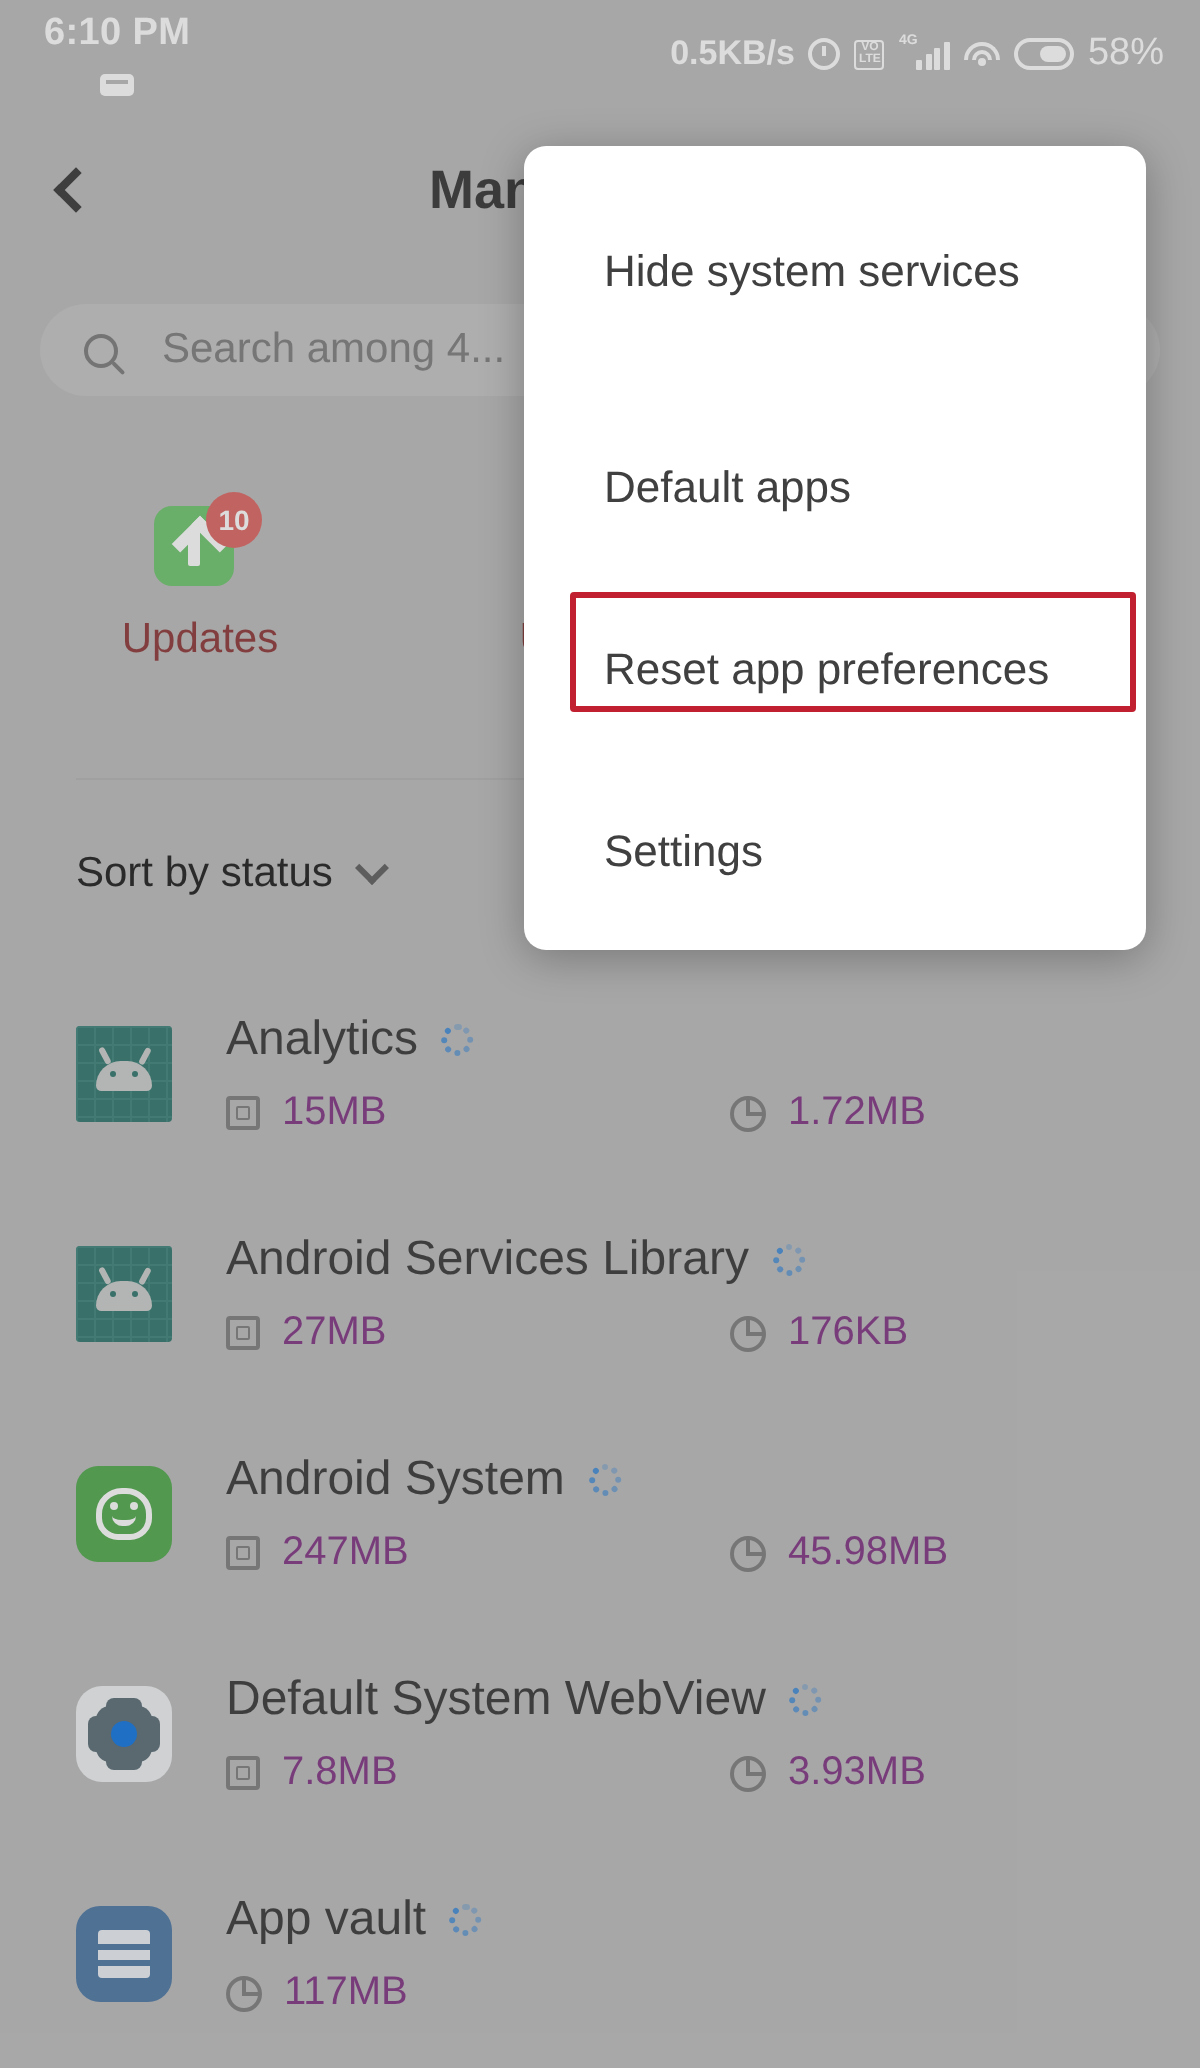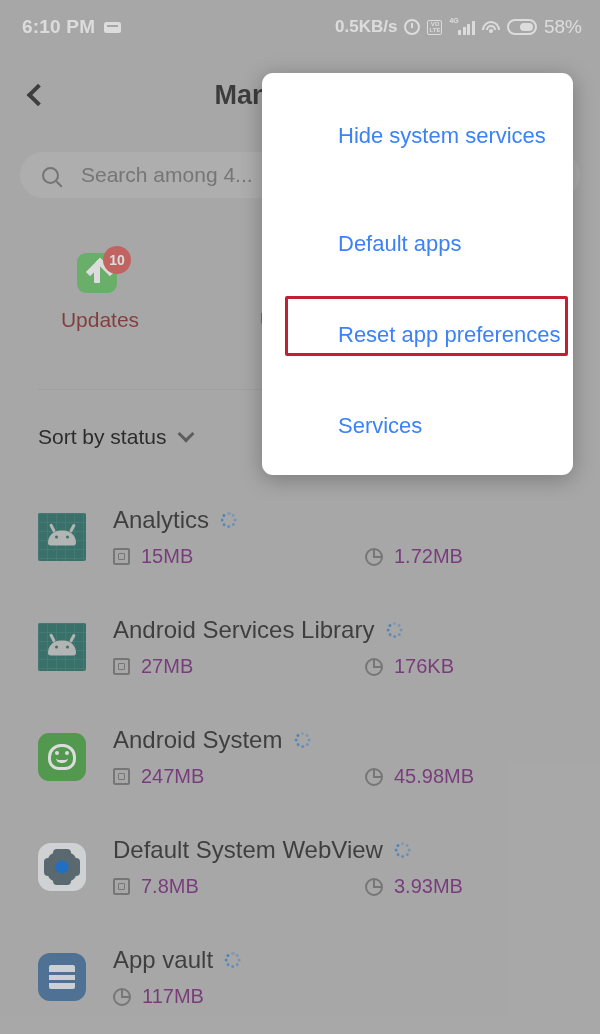--- a/index.html
+++ b/index.html
@@ -18,21 +18,21 @@
     background:#b4b4b4;
   }
 
   
   #status-bar {
     position:absolute; left:0; top:0; width:600px; height:54px;
     display:flex; align-items:center; justify-content:space-between;
     padding:0 18px 0 22px;
     color:#ffffff;
   }
-  #status-left { display:flex; align-items:center; gap:9px; }
+  #status-left { display:flex; align-items:center; gap:9px;flex-direction:column; }
   #clock { font-size:19px; font-weight:bold; letter-spacing:.2px; }
   .sb-ico { display:inline-block; }
   #msg-icon {
     width:17px; height:11px; background:#fff; border-radius:2.5px;
     position:relative;
   }
   #msg-icon:after{
     content:""; position:absolute; left:3px; top:3px; width:11px; height:2px;
     background:#b4b4b4;
   }
@@ -157,21 +157,21 @@
   #dim-overlay { position:absolute; inset:0; background:rgba(140,140,140,.30); pointer-events:none; }
 
   
   #popup-menu {
     position:absolute; left:262px; top:73px; width:311px; height:402px;
     background:#ffffff; border-radius:11px;
     box-shadow:0 4px 22px rgba(0,0,0,.28);
     overflow:hidden;
   }
   .menu-item { height:91px; display:flex; align-items:center; padding-left:40px;
-      font-size:22px; color:#3b82f6;margin-left:36px; }
+      font-size:22px; color:#404040; }
   .menu-item:nth-child(1){height:125px; align-items:center;}
   #highlight-box {
     position:absolute; left:285px; top:296px; width:283px; height:60px;
     border:3px solid #c0202f; border-radius:2px;
   }
 </style>
 </head>
 <body>
 
 <div id="scrim-layer">
@@ -411,16 +411,16 @@
 
   </div>
 </div>
 
 <div id="dim-overlay"></div>
 
 <div id="popup-menu">
   <div class="menu-item">Hide system services</div>
   <div class="menu-item">Default apps</div>
   <div class="menu-item">Reset app preferences</div>
-  <div class="menu-item">Services</div>
+  <div class="menu-item">Settings</div>
 </div>
 
 <div id="highlight-box" style="border-color: rgb(192, 32, 47);"></div>
 
 </body></html>

